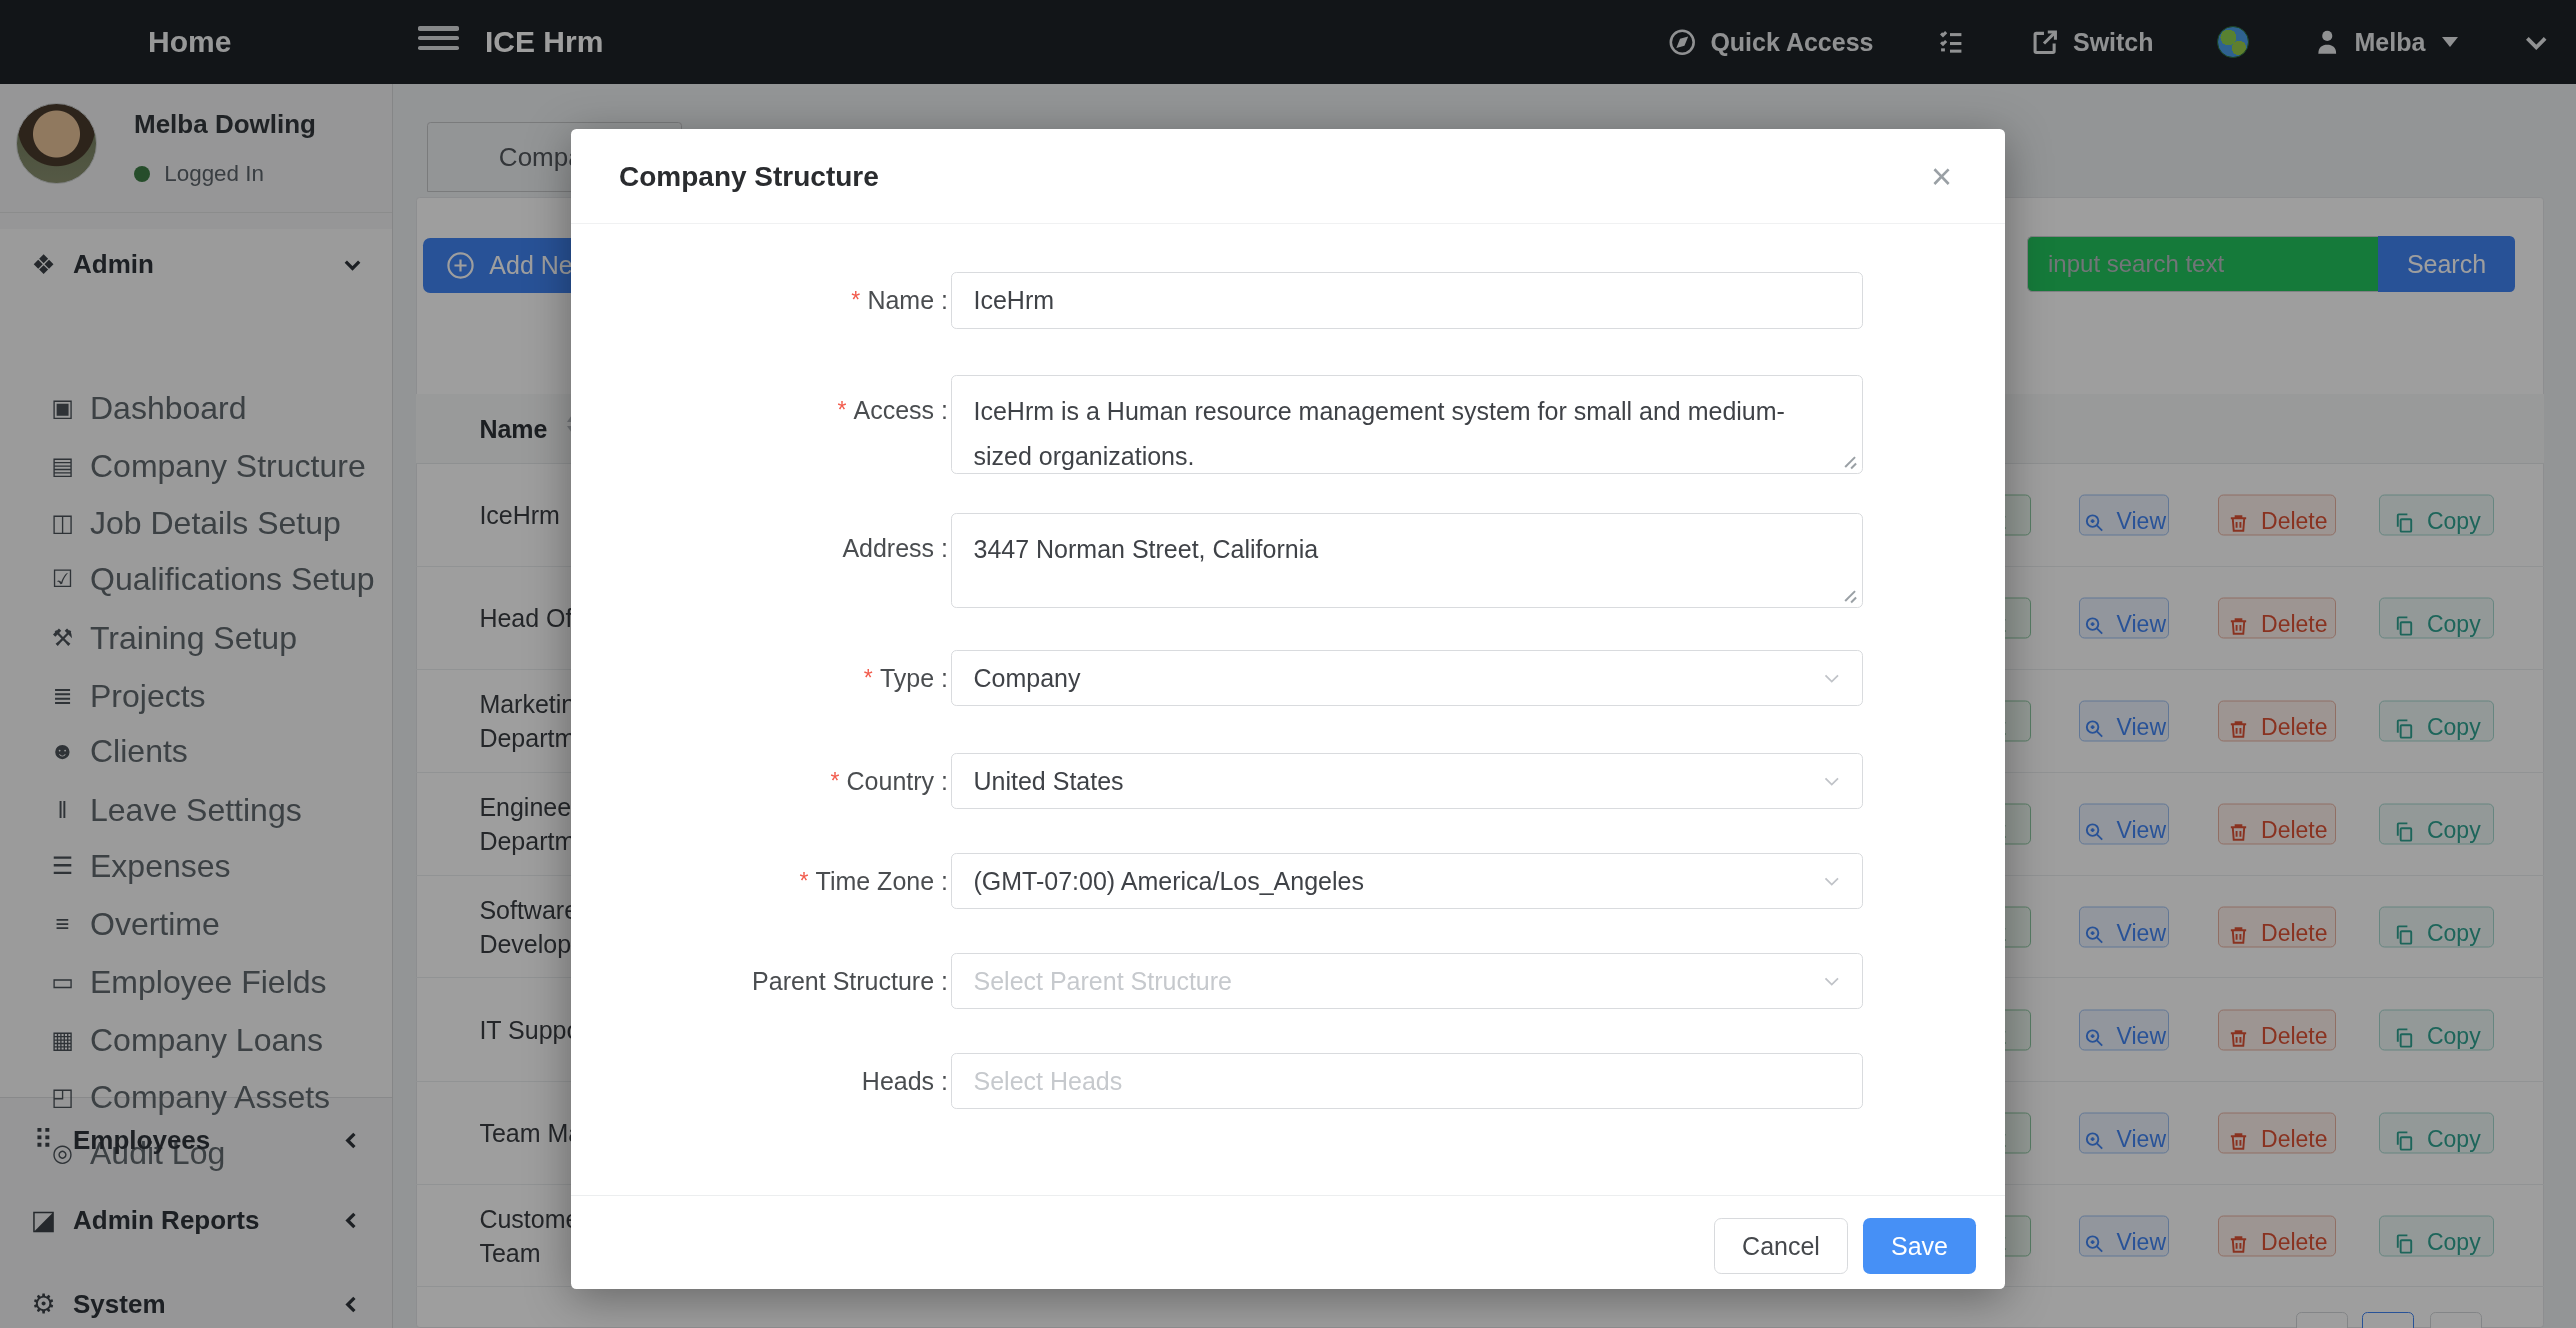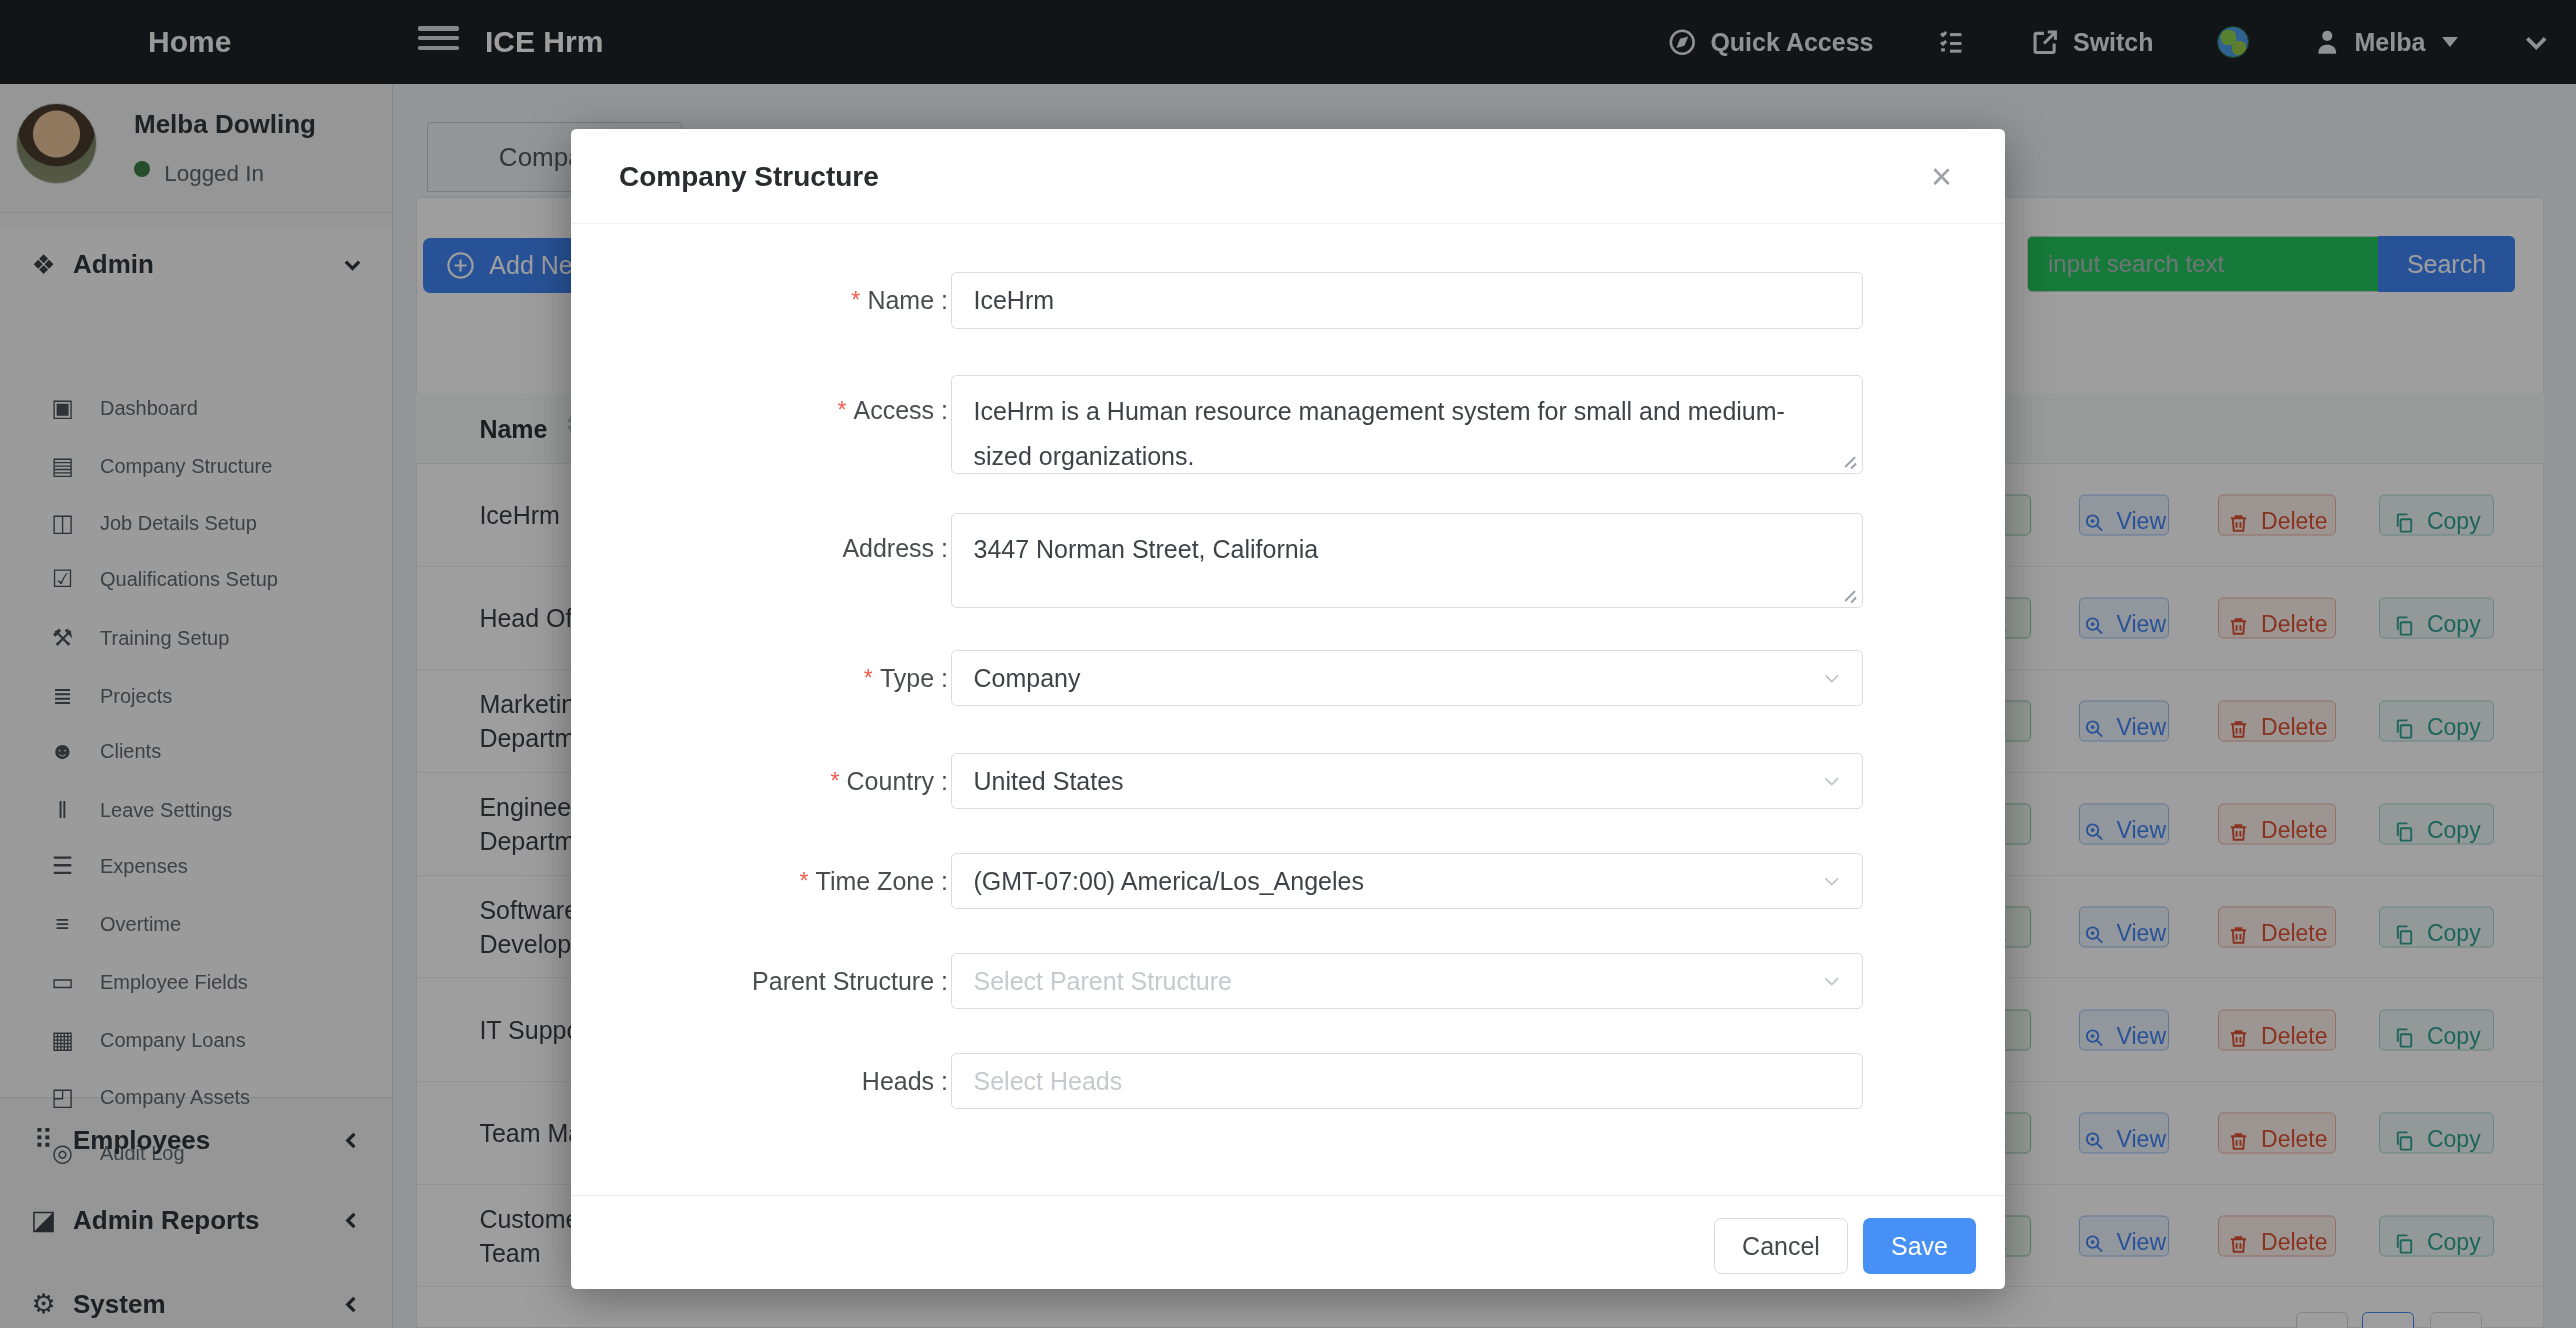--- a/index.html
+++ b/index.html
@@ -29,35 +29,35 @@
 
   
   .sidebar { position:absolute; left:0; top:84px; width:393px; height:1244px; background:#f2f3f4;
     border-right:1.8px solid #d7d9da; z-index:1; }
   .avatar { position:absolute; left:16px; top:19px; width:81px; height:81px; border-radius:50%;
     border:1.8px solid #cfd1d2;
     background:radial-gradient(circle at 50% 38%, #e8c39a 0 23px, transparent 24px),
                radial-gradient(circle at 50% 30%, #4a3b2d 0 38px, transparent 39px),
                linear-gradient(180deg, #6d7a5a 0%, #8a9070 100%); }
   .user-name { position:absolute; left:134px; top:25px; font-size:26px; font-weight:700; color:#33383d; }
-  .user-status { position:absolute; left:134px; top:77px; display:flex; gap:14.3px;
+  .user-status { position:absolute; left:134px; top:77px; display:flex; align-items:center; gap:14.3px;
     font-size:22.4px; color:#5d646b; }
   .status-dot { width:16px; height:16px; border-radius:50%; background:#3e7d46; display:inline-block; }
   .side-divider { position:absolute; left:0; top:128px; width:100%; height:0; border-top:1.8px solid #e0e2e3; }
 
   .admin-group { position:absolute; left:0; top:145px; width:100%; height:869px; background:#fafbfb;
     border-bottom:1.8px solid #dcdedf; }
   .group-head { position:absolute; left:0; width:393px; height:50px; display:flex; align-items:center; cursor:pointer; }
   .group-ic { position:absolute; left:23px; width:41px; text-align:center; font-size:27px; color:#3c4248; }
   .group-label { position:absolute; left:73px; font-size:26px; font-weight:700; color:#2f353b; }
   .group-chev { position:absolute; right:29px; display:inline-flex; }
   .group-chev svg { width:23px; height:23px; }
   .side-item { position:absolute; left:0; width:393px; height:50px; display:flex; align-items:center; cursor:pointer; }
   .item-ic { position:absolute; left:43px; width:39px; text-align:center; font-size:24px; color:#4c535a; }
-  .item-label { position:absolute; left:90px; font-size:20px; color:#62696f;margin-left:10px; }
+  .item-label { position:absolute; left:90px; font-size:32px; color:#62696f; }
 
   
   .main { position:absolute; left:394px; top:84px; width:2182px; height:1244px; z-index:1; }
   .tab { position:absolute; left:33px; top:38px; width:255px; height:70px; border:1.8px solid #c6c7c8;
     border-radius:3.6px 3.6px 0 0; display:flex; align-items:center; justify-content:center;
     font-size:26px; color:#53585d; background:#eef0f3; cursor:pointer; }
   .card { position:absolute; left:22.4px; top:113px; width:2128px; height:1131px; background:#ffffff;
     border:0.9px solid #e4e6e8; border-radius:3.6px; }
   .add-btn { position:absolute; left:29px; top:154px; width:212px; height:55px; background:#4285f4;
     border-radius:7.2px; color:#ffffff; font-size:25px; display:flex; align-items:center; gap:14.3px;

